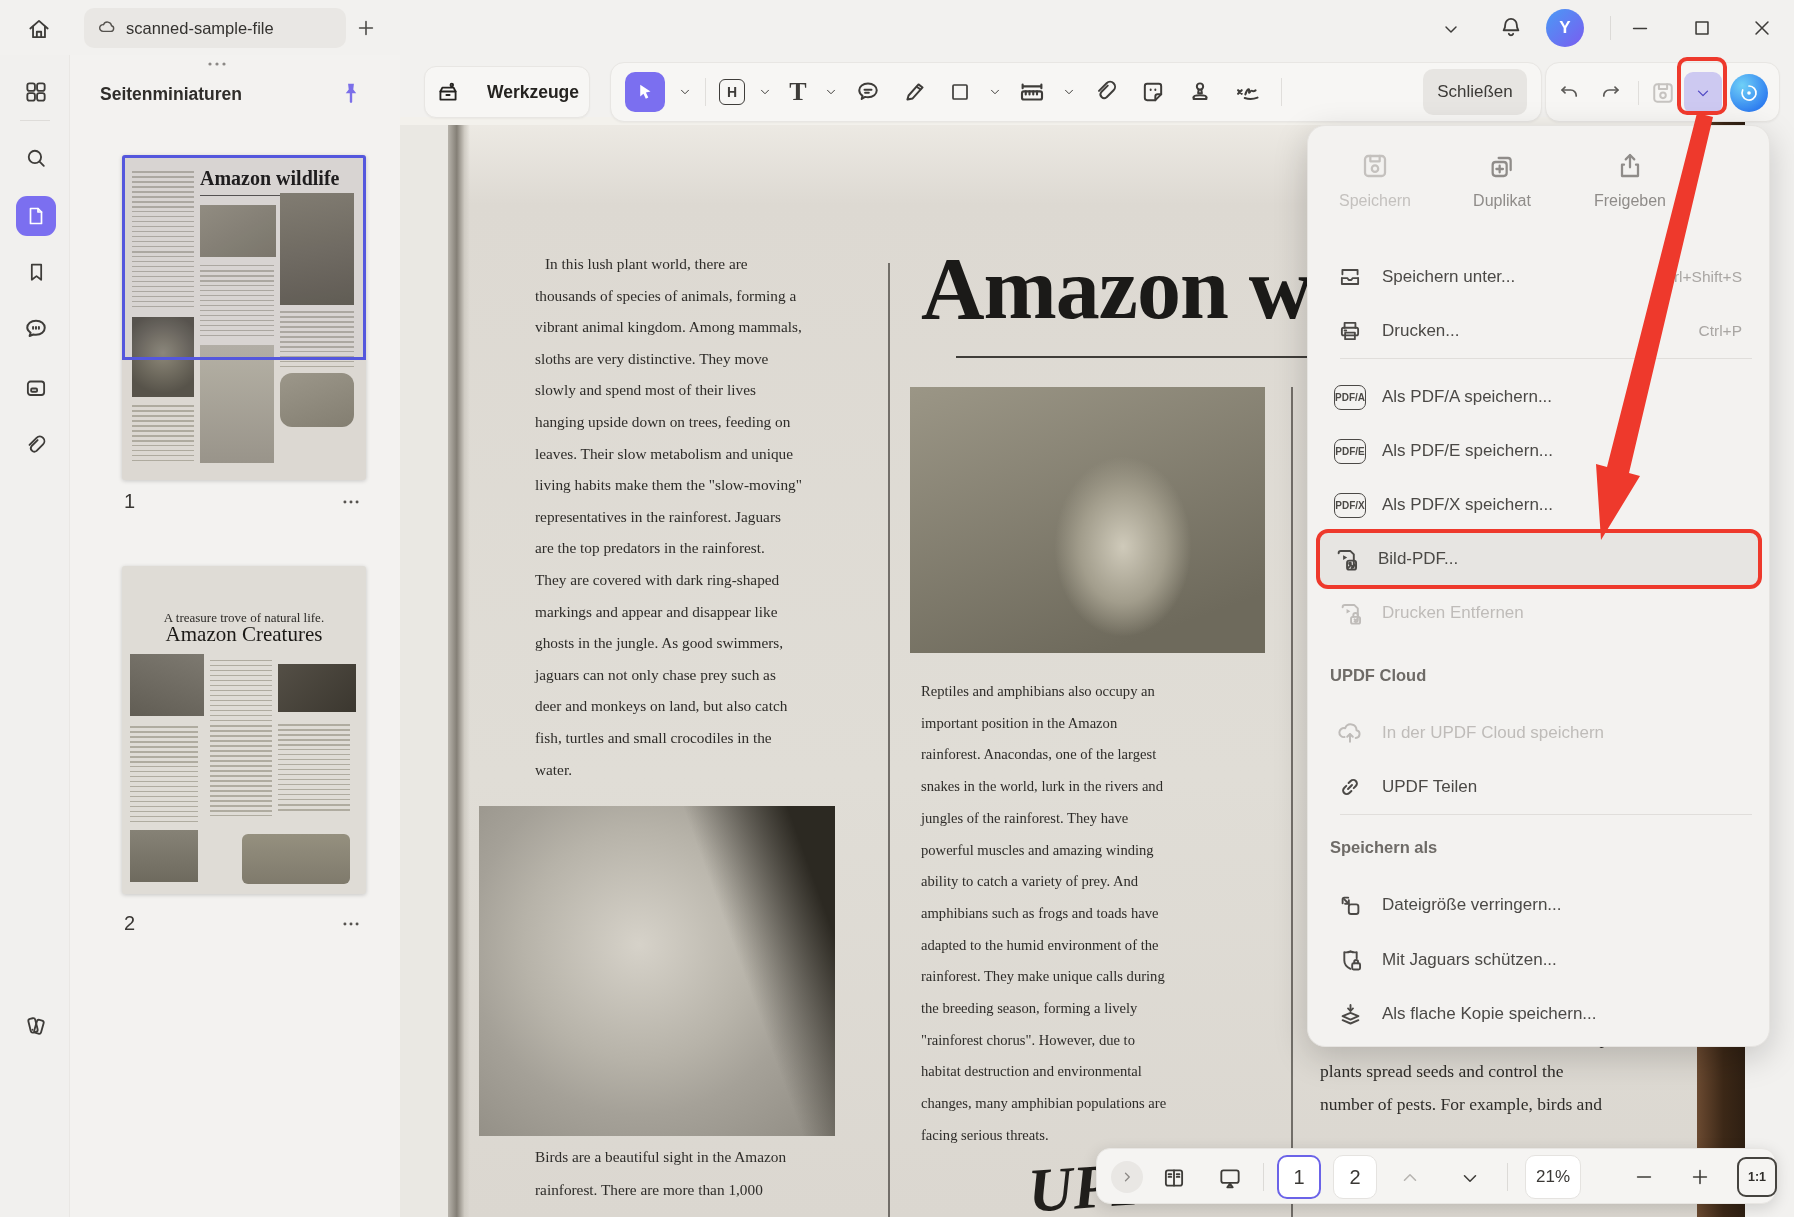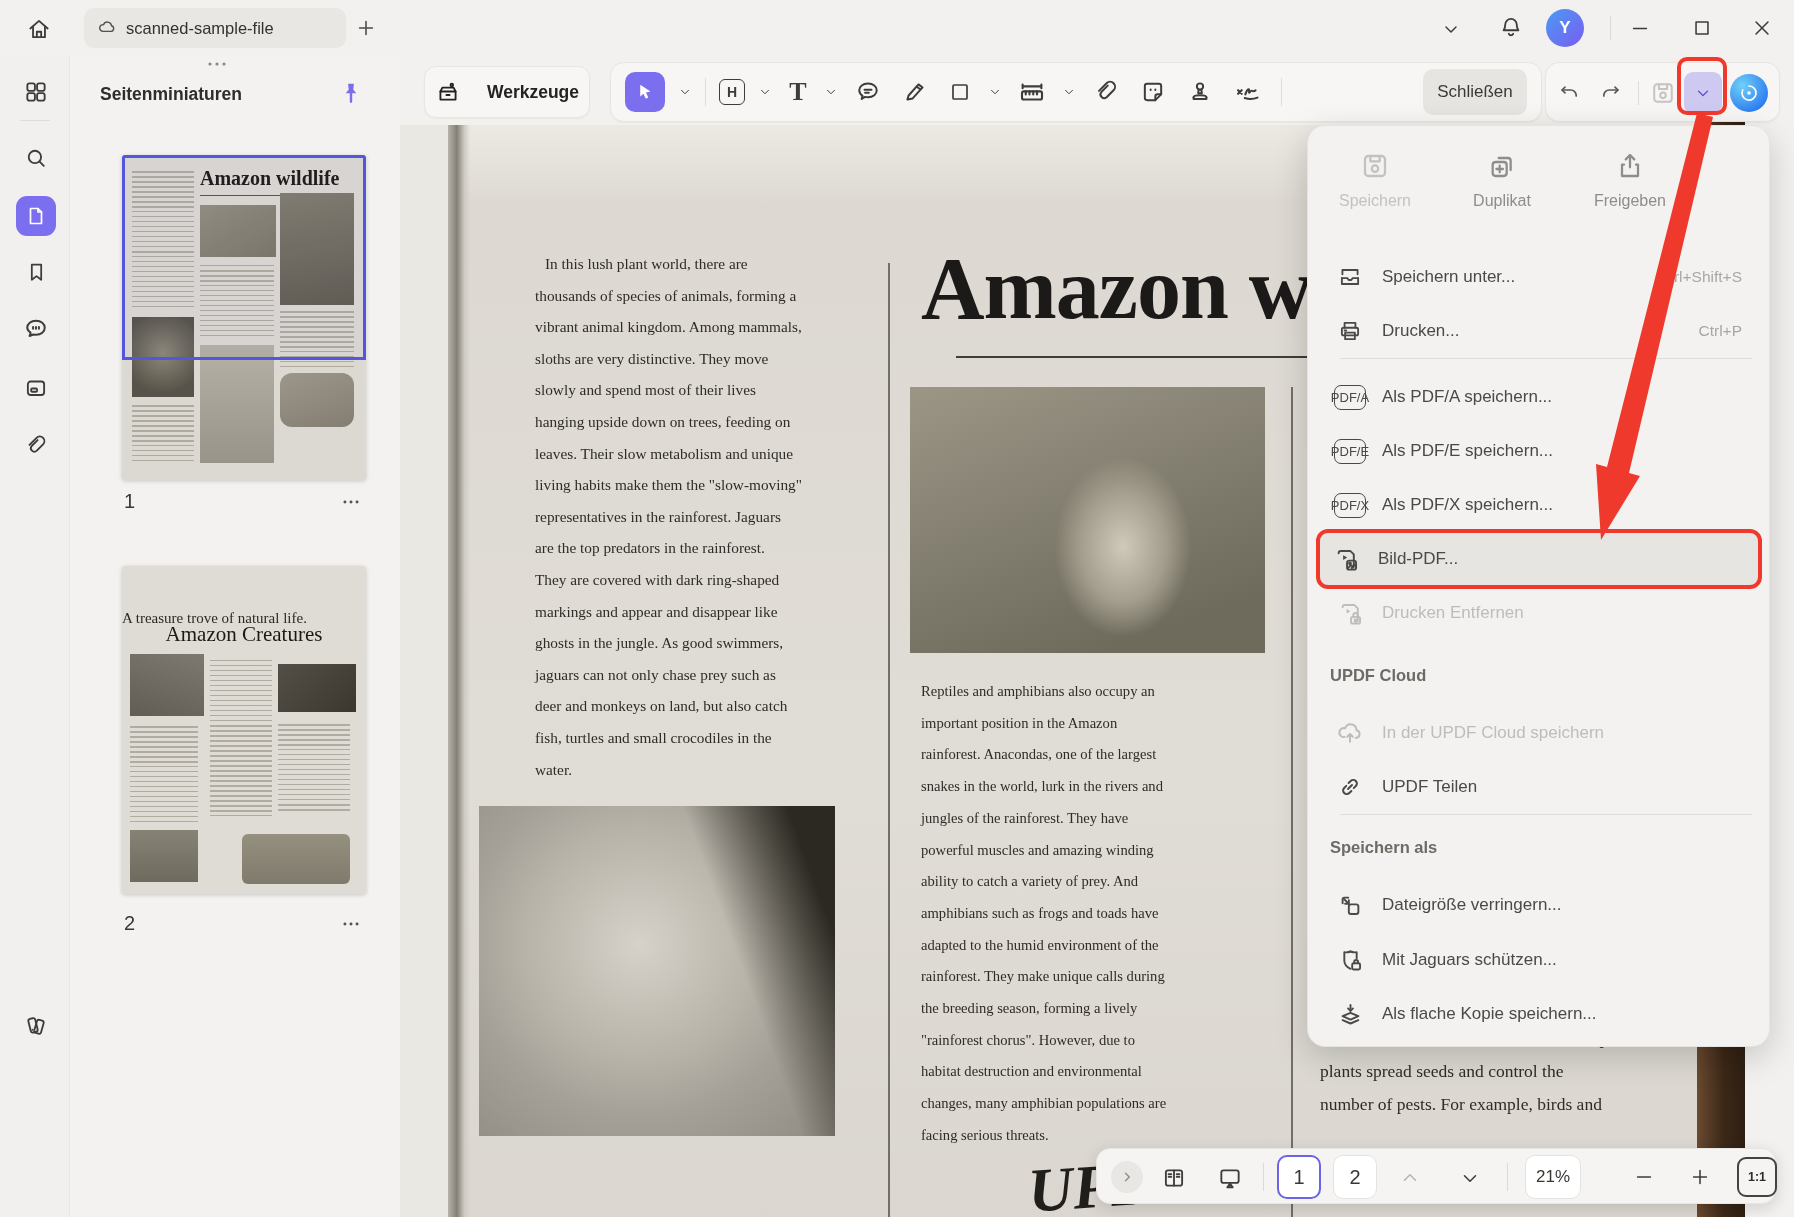--- a/index.html
+++ b/index.html
@@ -14,21 +14,21 @@
 .serif{font-family:"Liberation Serif",serif}
 
 #menu{position:absolute;left:1307px;top:125px;width:463px;height:922px;background:#f3f2f0;border:1px solid #e6e4e1;border-radius:18px;box-shadow:0 10px 34px rgba(0,0,0,.18);z-index:20}
 .mrow{position:absolute;left:1322px;width:432px;height:54px;display:flex;align-items:center;gap:16px;font-size:17px;color:#4b4946;border-radius:10px;padding:0 12px;z-index:21}
 .mrow .sc{margin-left:auto;color:#a9a6a3;font-size:15.5px}
 .mic{width:32px;display:flex;justify-content:center;flex:none}
 .dis{color:#bfbcb9 !important}
 .mhead{position:absolute;left:1330px;font-size:16.5px;font-weight:bold;color:#6e6b67;z-index:21}
 .mdiv{position:absolute;left:1340px;width:412px;height:1px;background:#e0dedb;z-index:21}
 .hl{left:1316px !important;top:529px;width:446px !important;height:60px;background:#e7e5e2;border:4px solid #ee392c;padding:0 10px !important;border-radius:12px}
-.badge{display:inline-flex;align-items:center;justify-content:center;width:32px;height:25px;border:1.7px solid currentColor;border-radius:7px;font-size:13px;font-weight:normal}
+.badge{display:inline-flex;align-items:center;justify-content:center;width:32px;height:25px;border:1.7px solid currentColor;border-radius:7px;font-size:10px;font-weight:bold}
 .qa{position:absolute;top:150px;width:124px;display:flex;flex-direction:column;align-items:center;gap:10px;font-size:16px;color:#8f8c89;z-index:21}
 
 #scan{position:absolute;left:400px;top:117px;width:1345px;height:1100px;overflow:hidden;background:linear-gradient(180deg,#eeebe5,#ddd9d2 8%,#e0ddd6 60%,#dbd7d0)}
 .col{position:absolute;white-space:pre-line;font-family:"Liberation Serif",serif;color:#2e2c29}
 .tx{background:repeating-linear-gradient(180deg,#9b9789 0 1.5px,transparent 1.5px 5px);opacity:.7;position:absolute}
 .ph{position:absolute}
 .thumb{position:absolute;width:244px;background:#dcd8d2;border-radius:3px;box-shadow:0 1px 4px rgba(0,0,0,.18);overflow:hidden}
 .pgnum{position:absolute;font-size:20px;color:#3a3835}
 .dots3{position:absolute;color:#55524e}
 
@@ -174,21 +174,21 @@
   <div class="pgnum" style="left:124px;top:490px">1</div>
   <div class="dots3 abs btn" style="left:336px;top:494px;width:30px;height:16px">
     <svg class="ic" width="26" height="10" viewBox="0 0 30 10">
         <circle class="f" cx="8" cy="5" r="1.7"></circle>
         <circle class="f" cx="15" cy="5" r="1.7"></circle>
         <circle class="f" cx="22" cy="5" r="1.7"></circle>
       </svg>
   </div>
 
   <div class="thumb" style="left:122px;top:566px;height:328px;background:#dfdcd6">
-    <div class="abs serif" style="left:0;top:44px;width:244px;font-size:15px;color:#2c2a27">A treasure trove of natural life.</div>
+    <div class="abs serif" style="left:0;top:44px;width:244px;text-align:center;font-size:13px;color:#2c2a27">A treasure trove of natural life.</div>
     <div class="abs serif" style="left:0;top:56px;width:244px;text-align:center;font-size:21px;font-weight:normal;color:#1b1916;white-space:nowrap">Amazon Creatures</div>
     <div class="ph" style="left:8px;top:88px;width:74px;height:62px;background:linear-gradient(200deg,#7d7970,#615d54)"></div>
     <div class="tx" style="left:88px;top:94px;width:62px;height:156px"></div>
     <div class="ph" style="left:156px;top:98px;width:78px;height:48px;background:linear-gradient(135deg,#544f46,#3b372f)"></div>
     <div class="tx" style="left:8px;top:160px;width:68px;height:100px"></div>
     <div class="tx" style="left:156px;top:158px;width:72px;height:88px"></div>
     <div class="ph" style="left:8px;top:264px;width:68px;height:52px;background:linear-gradient(180deg,#868276,#6e6a5e)"></div>
     <div class="ph" style="left:120px;top:268px;width:108px;height:50px;border-radius:6px;background:linear-gradient(180deg,#95907f,#7f7a6c)"></div>
   </div>
   <div class="pgnum" style="left:124px;top:912px">2</div>
@@ -242,20 +242,22 @@
 adapted to the humid environment of the
 rainforest. They make unique calls during
 the breeding season, forming a lively
 "rainforest chorus". However, due to
 habitat destruction and environmental
 changes, many amphibian populations are
 facing serious threats.</div>
 
     <div class="ph" style="left:79px;top:689px;width:356px;height:330px;background:linear-gradient(250deg,#2c2922 0 10%,rgba(0,0,0,0) 32%),radial-gradient(circle at 45% 42%,#d6d2c9 0,#b7b3a9 42%,#a5a198 62%,#8f8b82 100%)"></div>
 
+    <div class="col" style="left:135px;top:1024px;width:310px;font-size:15.3px;line-height:32.8px">Birds are a beautiful sight in the Amazon
+rainforest. There are more than 1,000</div>
 
     <div class="col" style="left:920px;top:905px;width:372px;font-size:17.5px;line-height:32.8px">and habitat for animals, and animals help
 plants spread seeds and control the
 number of pests. For example, birds and</div>
 
     <div class="abs serif" style="left:628px;top:1033px;font-size:62px;font-weight:bold;font-style:italic;color:#211f1c;transform:rotate(-4deg)">UPDF</div>
 
     <div class="abs" style="left:1297px;top:0;width:48px;height:1100px;background:linear-gradient(90deg,#6b4a31,#3c2817 55%,#2e1f12)"></div>
   </div>
 

